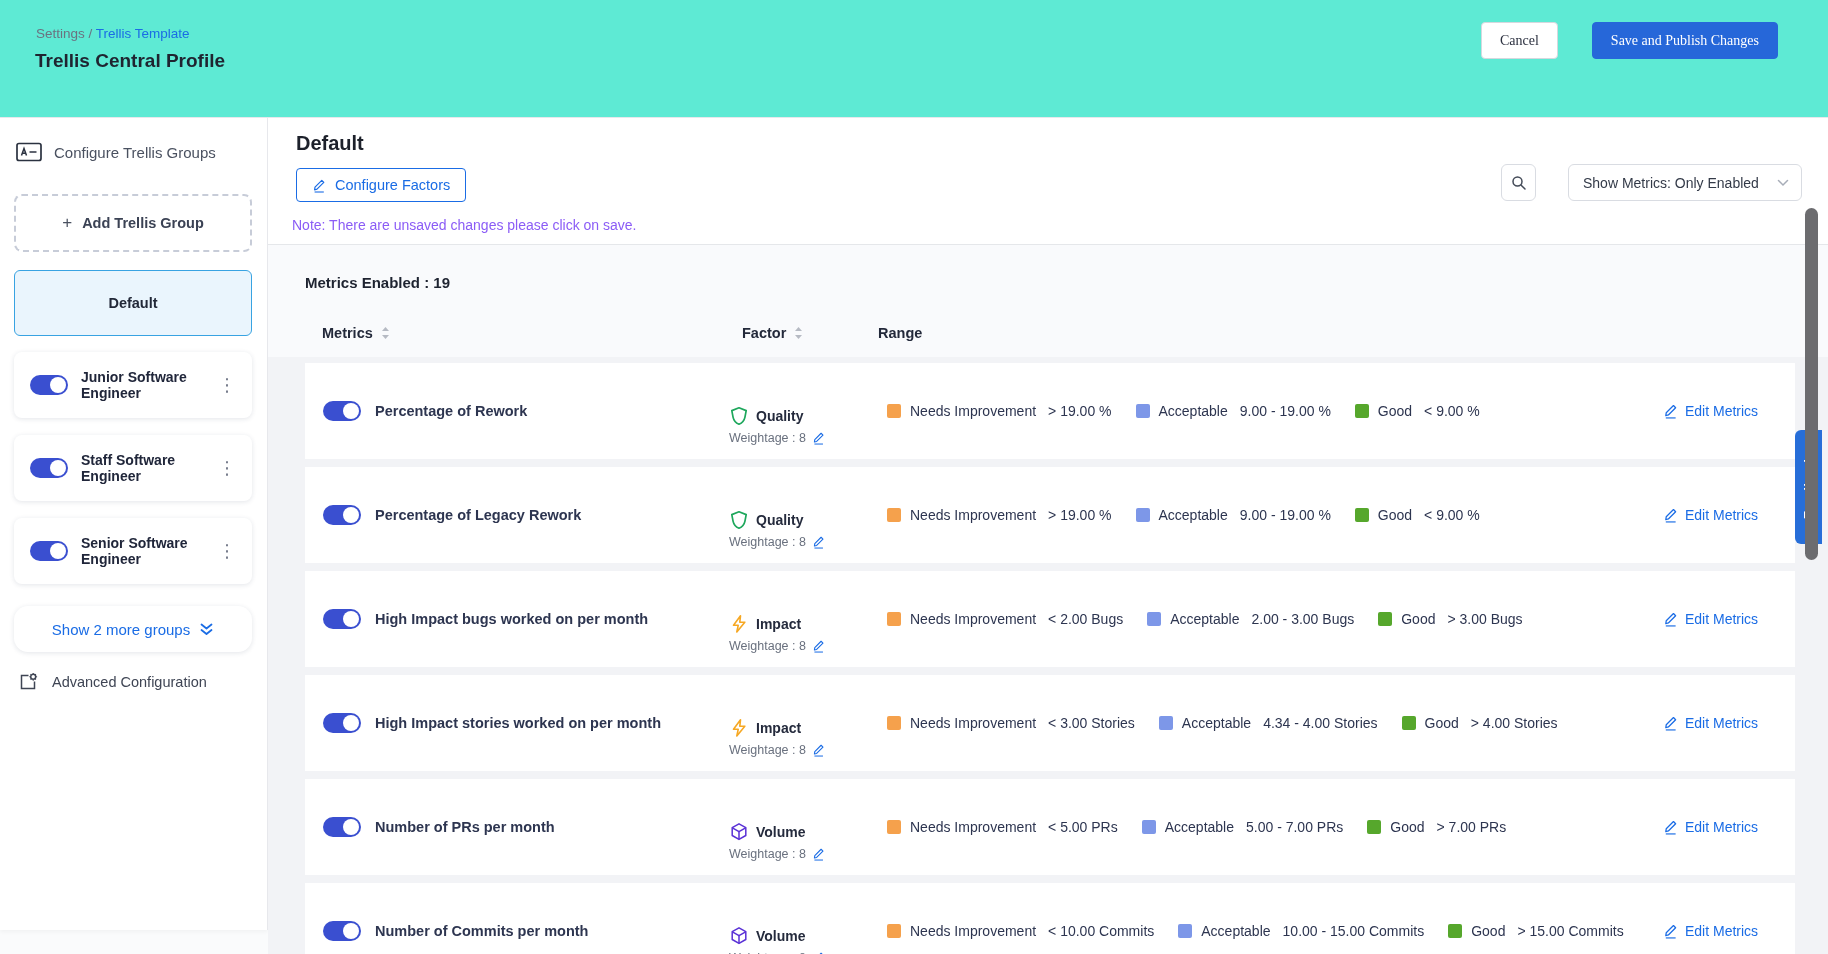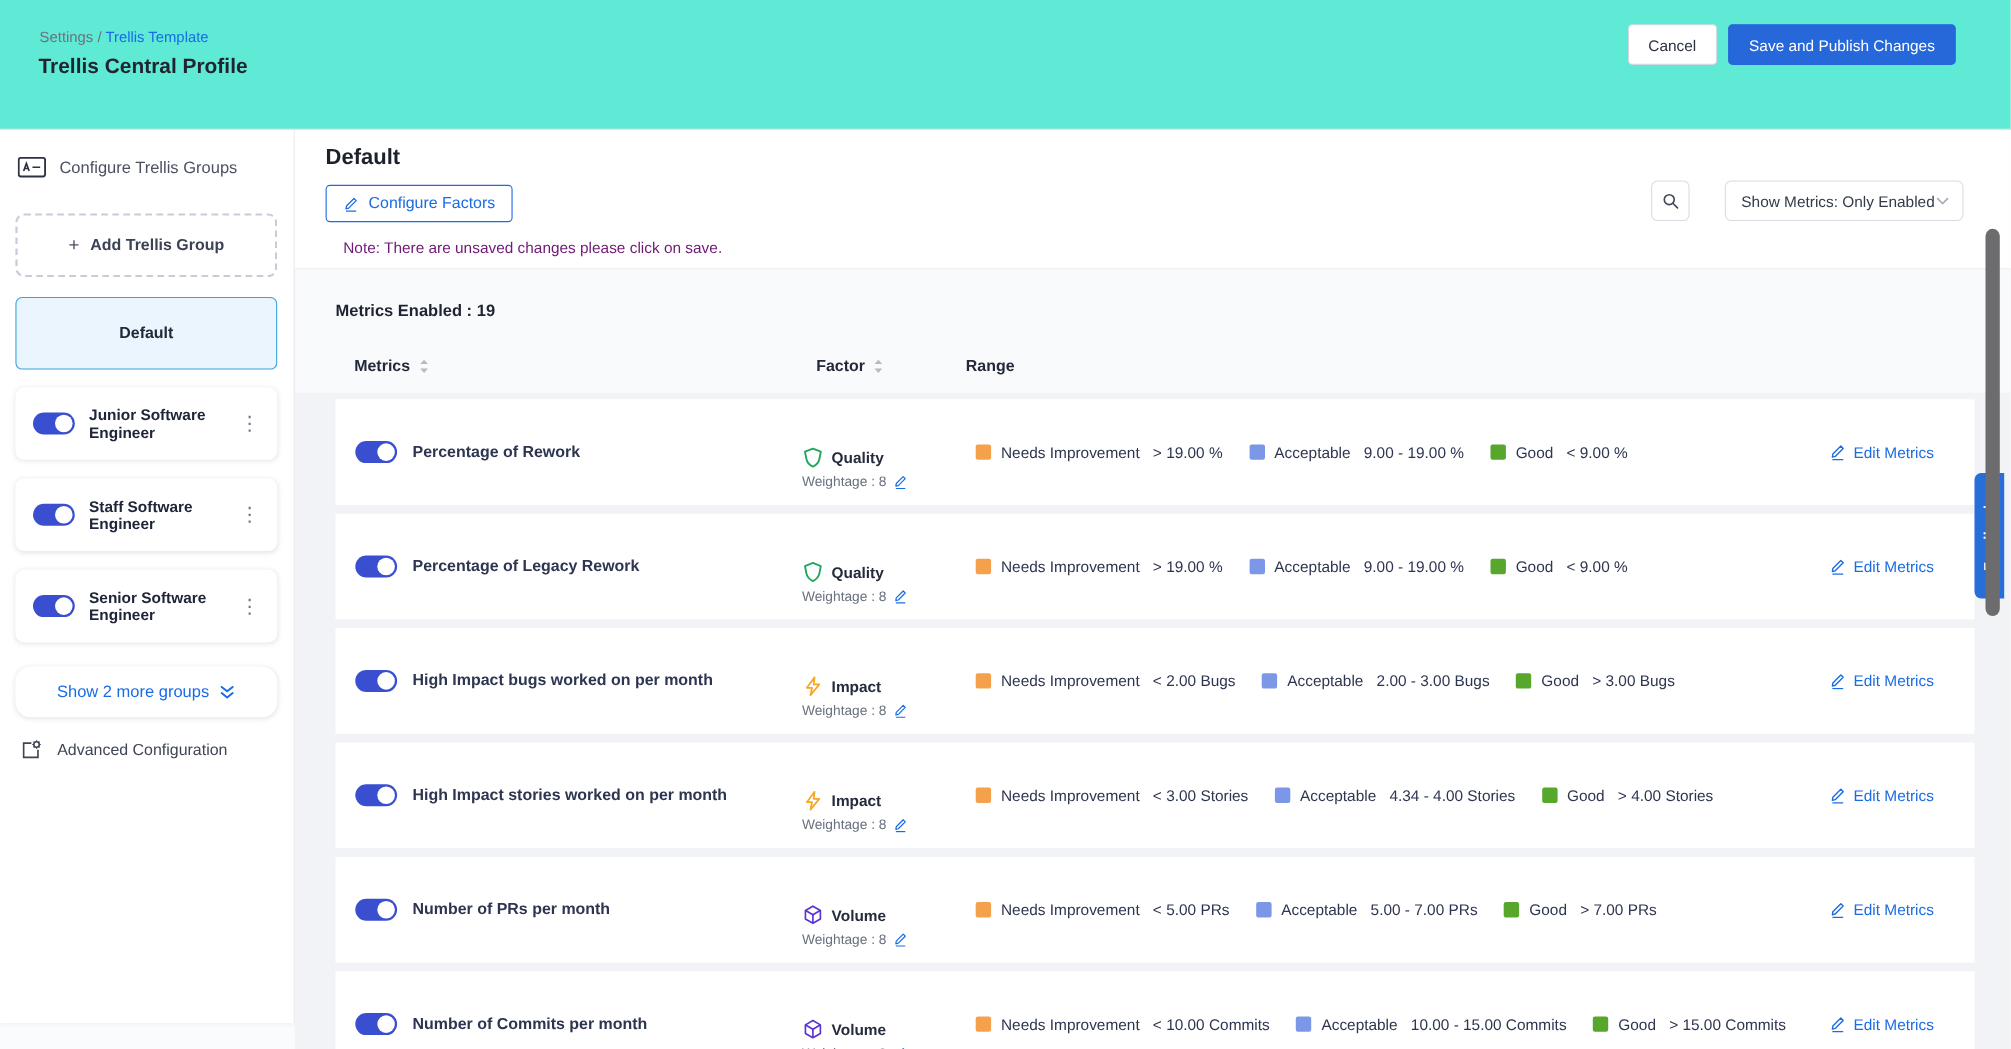--- a/index.html
+++ b/index.html
@@ -9,21 +9,21 @@
     font-family:"Liberation Sans", sans-serif; color:#23293a;
   }
   svg { display:block; }
 
   
   .top-header { position:absolute; top:0; left:0; width:1828px; height:118px; background:#5eead4; border-bottom:1px solid #e7e8ec; z-index:3; }
   .breadcrumb { position:absolute; left:36px; top:26px; font-size:13.5px; color:#6b7280; }
   .breadcrumb .crumb-link { color:var(--accent,#1a6ce5); cursor:pointer; }
   .page-title { position:absolute; left:35px; top:50px; font-size:19px; font-weight:700; color:#1f2430; }
   .hdr-actions { position:absolute; right:50px; top:22px; display:flex; gap:10px; }
-  .btn { height:37px; border-radius:4px; font-size:14px; display:inline-flex; align-items:center; justify-content:center; padding:0 18px; cursor:pointer; font-family:Liberation Sans, sans-serif; }
+  .btn { height:37px; border-radius:4px; font-size:14px; display:inline-flex; align-items:center; justify-content:center; padding:0 18px; cursor:pointer; font-family:Liberation Serif, serif;margin-left:24px; }
   .btn-cancel { background:#fff; border:1px solid #d5d8de; color:#2c3140; }
   .btn-primary { background:var(--primary-btn,#2667d9); border:1px solid var(--primary-btn,#2667d9); color:#fff; }
 
   
   .left-col { position:absolute; top:118px; left:0; width:268px; height:836px; background:#fafbfc; }
   .sidebar { position:relative; width:268px; height:812px; background:#fff; border-right:1px solid #e7e8ec; box-shadow:0 2px 4px rgba(0,0,0,.04); }
   .sb-title { position:absolute; left:16px; top:24px; display:flex; align-items:center; gap:12px; font-size:15px; color:#4a5160; }
   .sb-add { position:absolute; left:14px; top:76px; width:238px; height:58px; background:#fff; border:2px dashed #c7ccd8; border-radius:8px; display:flex; align-items:center; justify-content:center; gap:10px; font-size:14.5px; font-weight:700; color:#3b4254; cursor:pointer; }
   .sb-add .plus { font-size:17px; font-weight:400; color:#4a5160; }
   .sb-default { position:absolute; left:14px; top:152px; width:238px; height:66px; background:var(--selected-bg,#eaf5fd); border:1px solid var(--selected-border,#38a3e2); border-radius:6px; display:flex; align-items:center; justify-content:center; font-size:14.5px; font-weight:700; color:#222838; cursor:pointer; }
@@ -34,23 +34,23 @@
   .toggle { position:relative; flex:0 0 auto; width:38px; height:20px; border-radius:10px; background:var(--toggle-on,#3a4fd0); cursor:pointer; }
   .toggle::after { content:''; position:absolute; top:2px; right:2px; width:16px; height:16px; border-radius:50%; background:#fff; }
   .sb-more { position:absolute; left:14px; top:488px; width:238px; height:46px; background:#fff; border-radius:14px; box-shadow:0 1px 5px rgba(25,39,70,.12); display:flex; align-items:center; justify-content:center; gap:9px; color:var(--accent,#1a6ce5); font-size:15px; cursor:pointer; }
   .sb-adv { position:absolute; left:18px; top:554px; display:flex; align-items:center; gap:13px; font-size:14.5px; color:#3f4554; cursor:pointer; }
 
   
   .main { position:absolute; top:118px; left:268px; width:1560px; height:836px; }
   .main-top { position:relative; width:100%; height:127px; background:#fff; border-bottom:1px solid #e5e7ea; }
   .group-heading { position:absolute; left:28px; top:14px; font-size:20px; font-weight:700; color:#1d212b; }
   .btn-configure { position:absolute; left:28px; top:50px; height:34px; padding:0 15px; background:#fff; border:1px solid var(--accent,#1a6ce5); border-radius:4px; color:var(--accent,#1a6ce5); font-size:14.5px; display:flex; align-items:center; gap:9px; cursor:pointer; }
-  .note-text { position:absolute; left:44px; top:99px; font-size:14px; color:#701a75; }
+  .note-text { position:absolute; left:24px; top:99px; font-size:14px; color:#8b5cf6; }
   .search-btn { position:absolute; left:1233px; top:46px; width:35px; height:37px; border:1px solid #d9dce2; border-radius:6px; background:#fff; display:flex; align-items:center; justify-content:center; cursor:pointer; }
-  .filter-dd { position:absolute; left:1300px; top:46px; width:217px; height:37px; border:1px solid #d9dce2; border-radius:6px; background:#fff; display:flex; align-items:center; padding:0 12px 0 14px; font-size:14px; color:#333a48; cursor:pointer; }
+  .filter-dd { position:absolute; left:1300px; top:46px; width:234px; height:37px; border:1px solid #d9dce2; border-radius:6px; background:#fff; display:flex; align-items:center; padding:0 12px 0 14px; font-size:14px; color:#333a48; cursor:pointer; }
   .filter-dd .dd-chevron { margin-left:auto; }
 
   .main-body { position:absolute; top:127px; left:0; width:100%; height:709px; background:#f2f3f6; overflow:hidden; }
   .head-band { position:absolute; top:0; left:0; width:100%; height:112px; background:#f9fafc; }
   .metrics-enabled { position:absolute; left:37px; top:29px; font-size:15px; font-weight:700; color:#1e2330; }
   .col-head { position:absolute; top:80px; display:flex; align-items:center; gap:8px; font-size:14.5px; font-weight:700; color:#23293a; }
   .col-metrics { left:54px; } .col-factor { left:474px; } .col-range { left:610px; }
   .sort-icon { cursor:pointer; }
 
   .rows { position:absolute; top:118px; left:37px; width:1490px; display:flex; flex-direction:column; gap:8px; }

